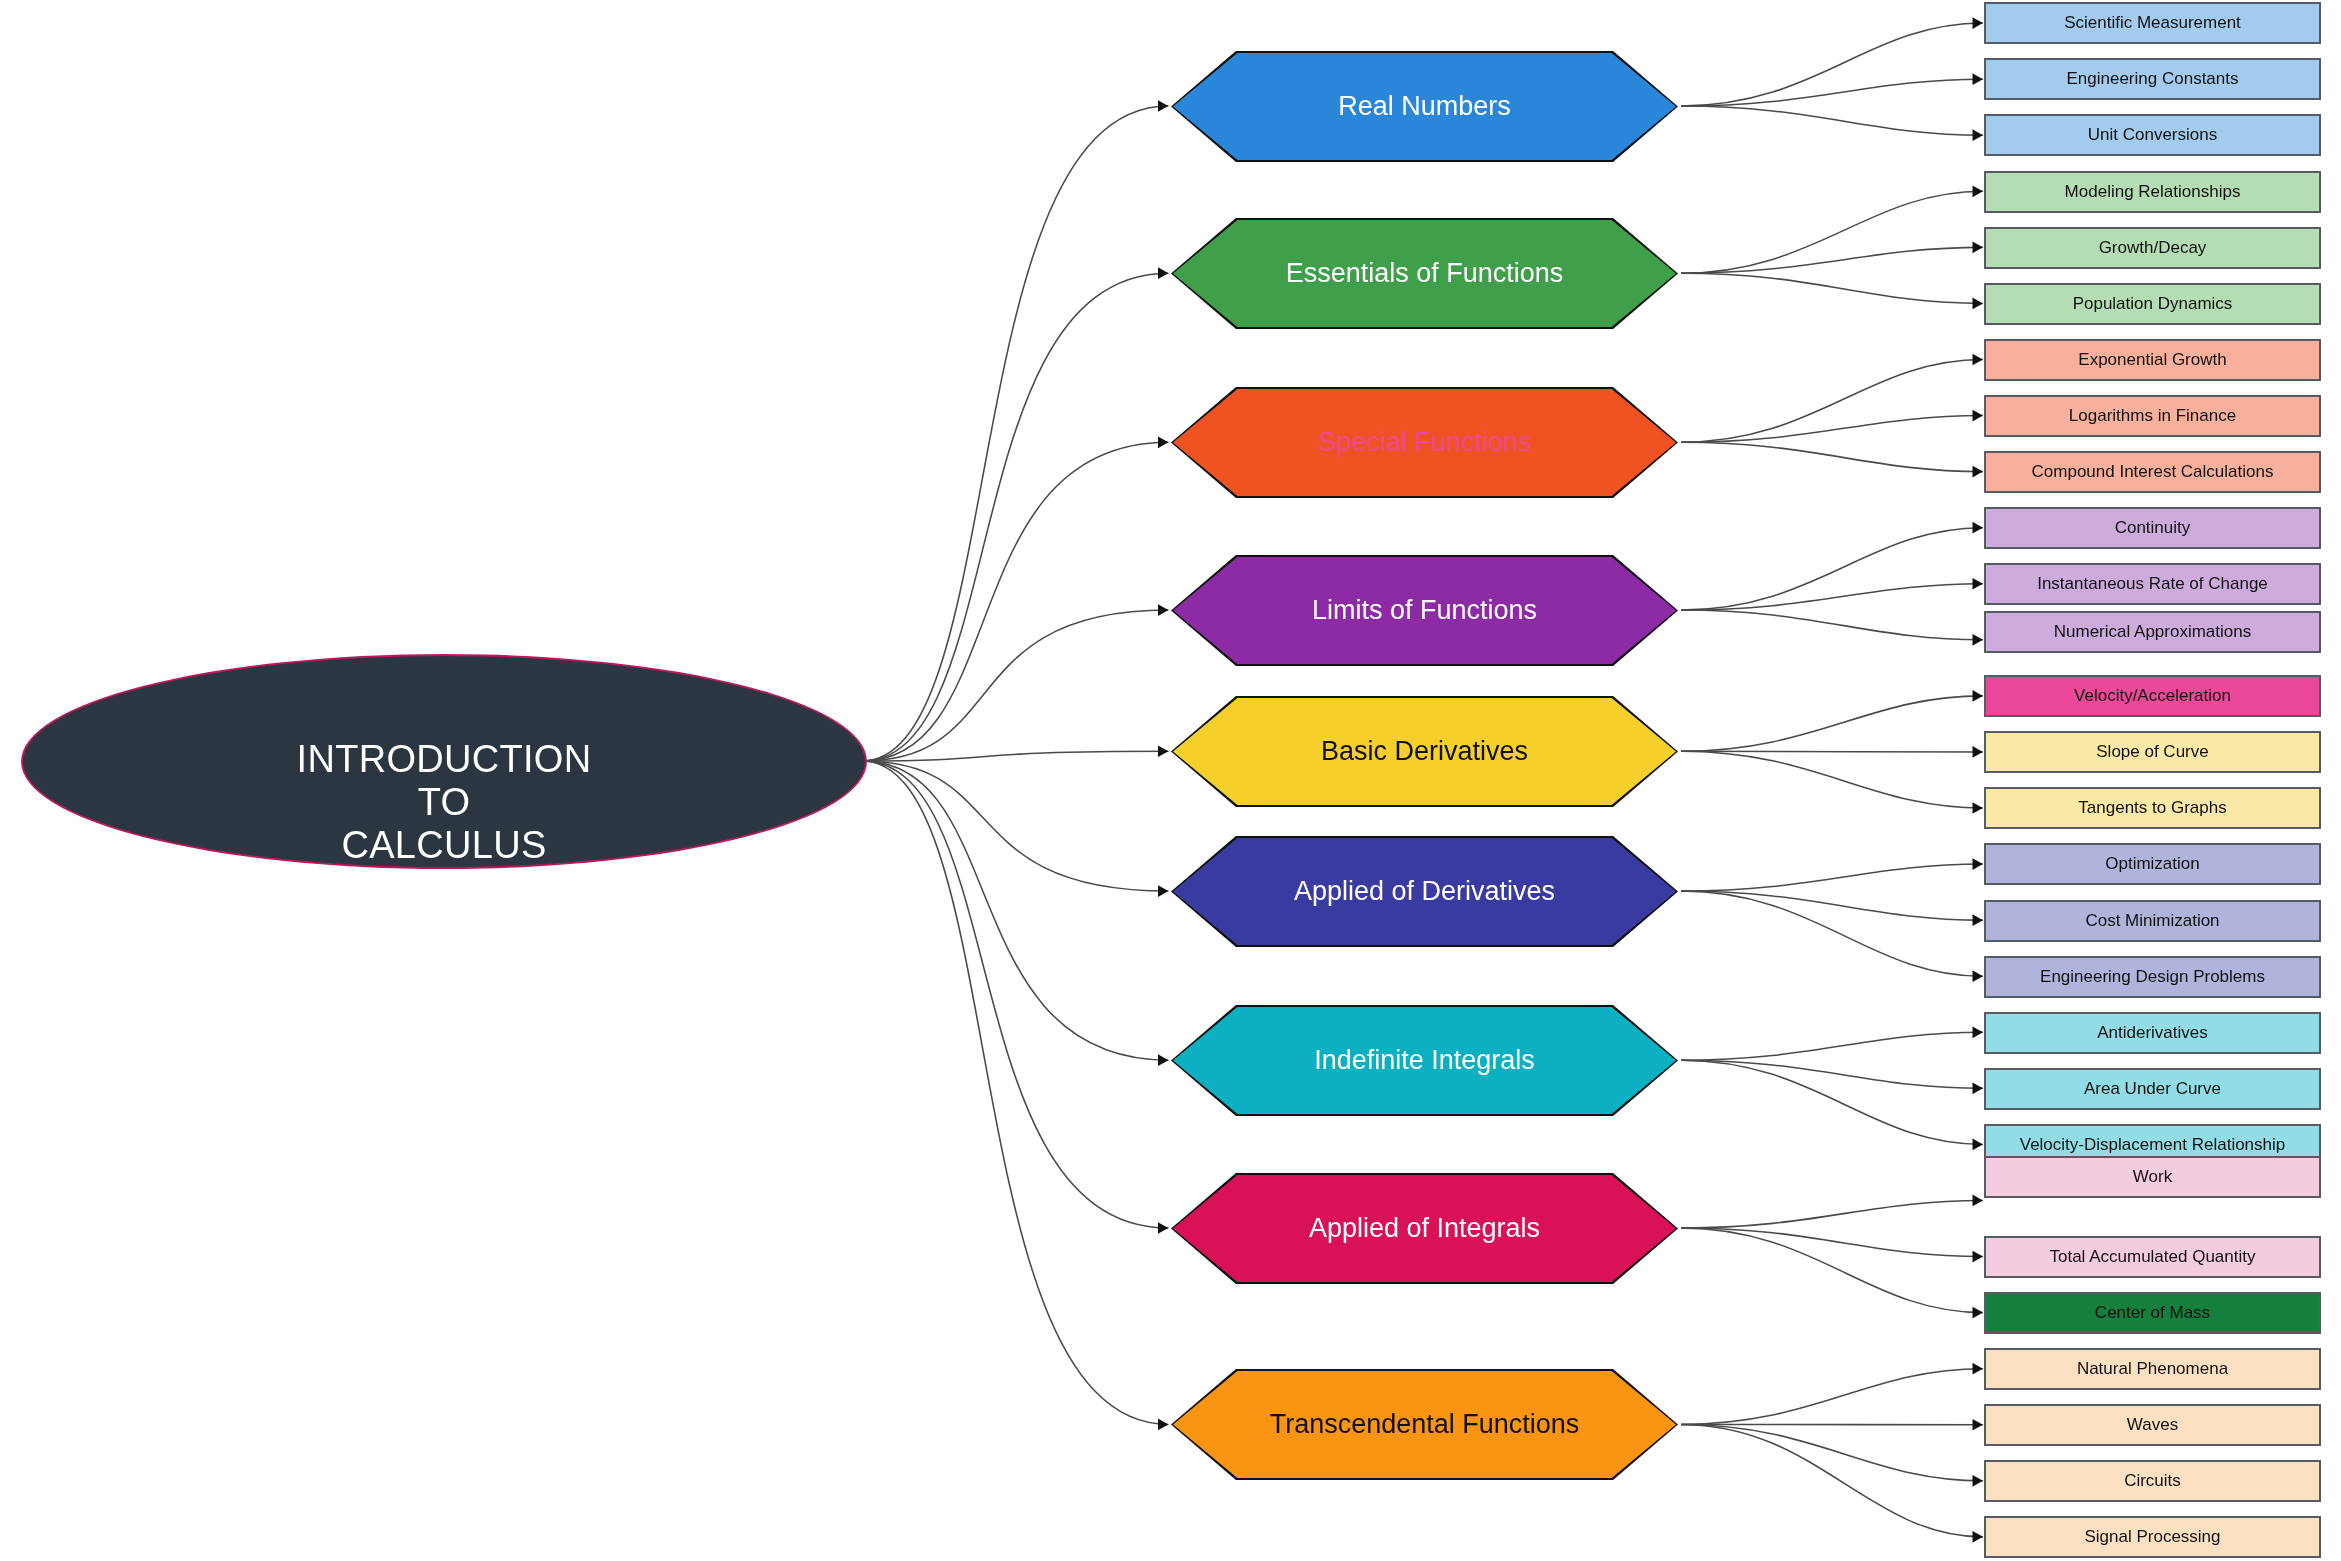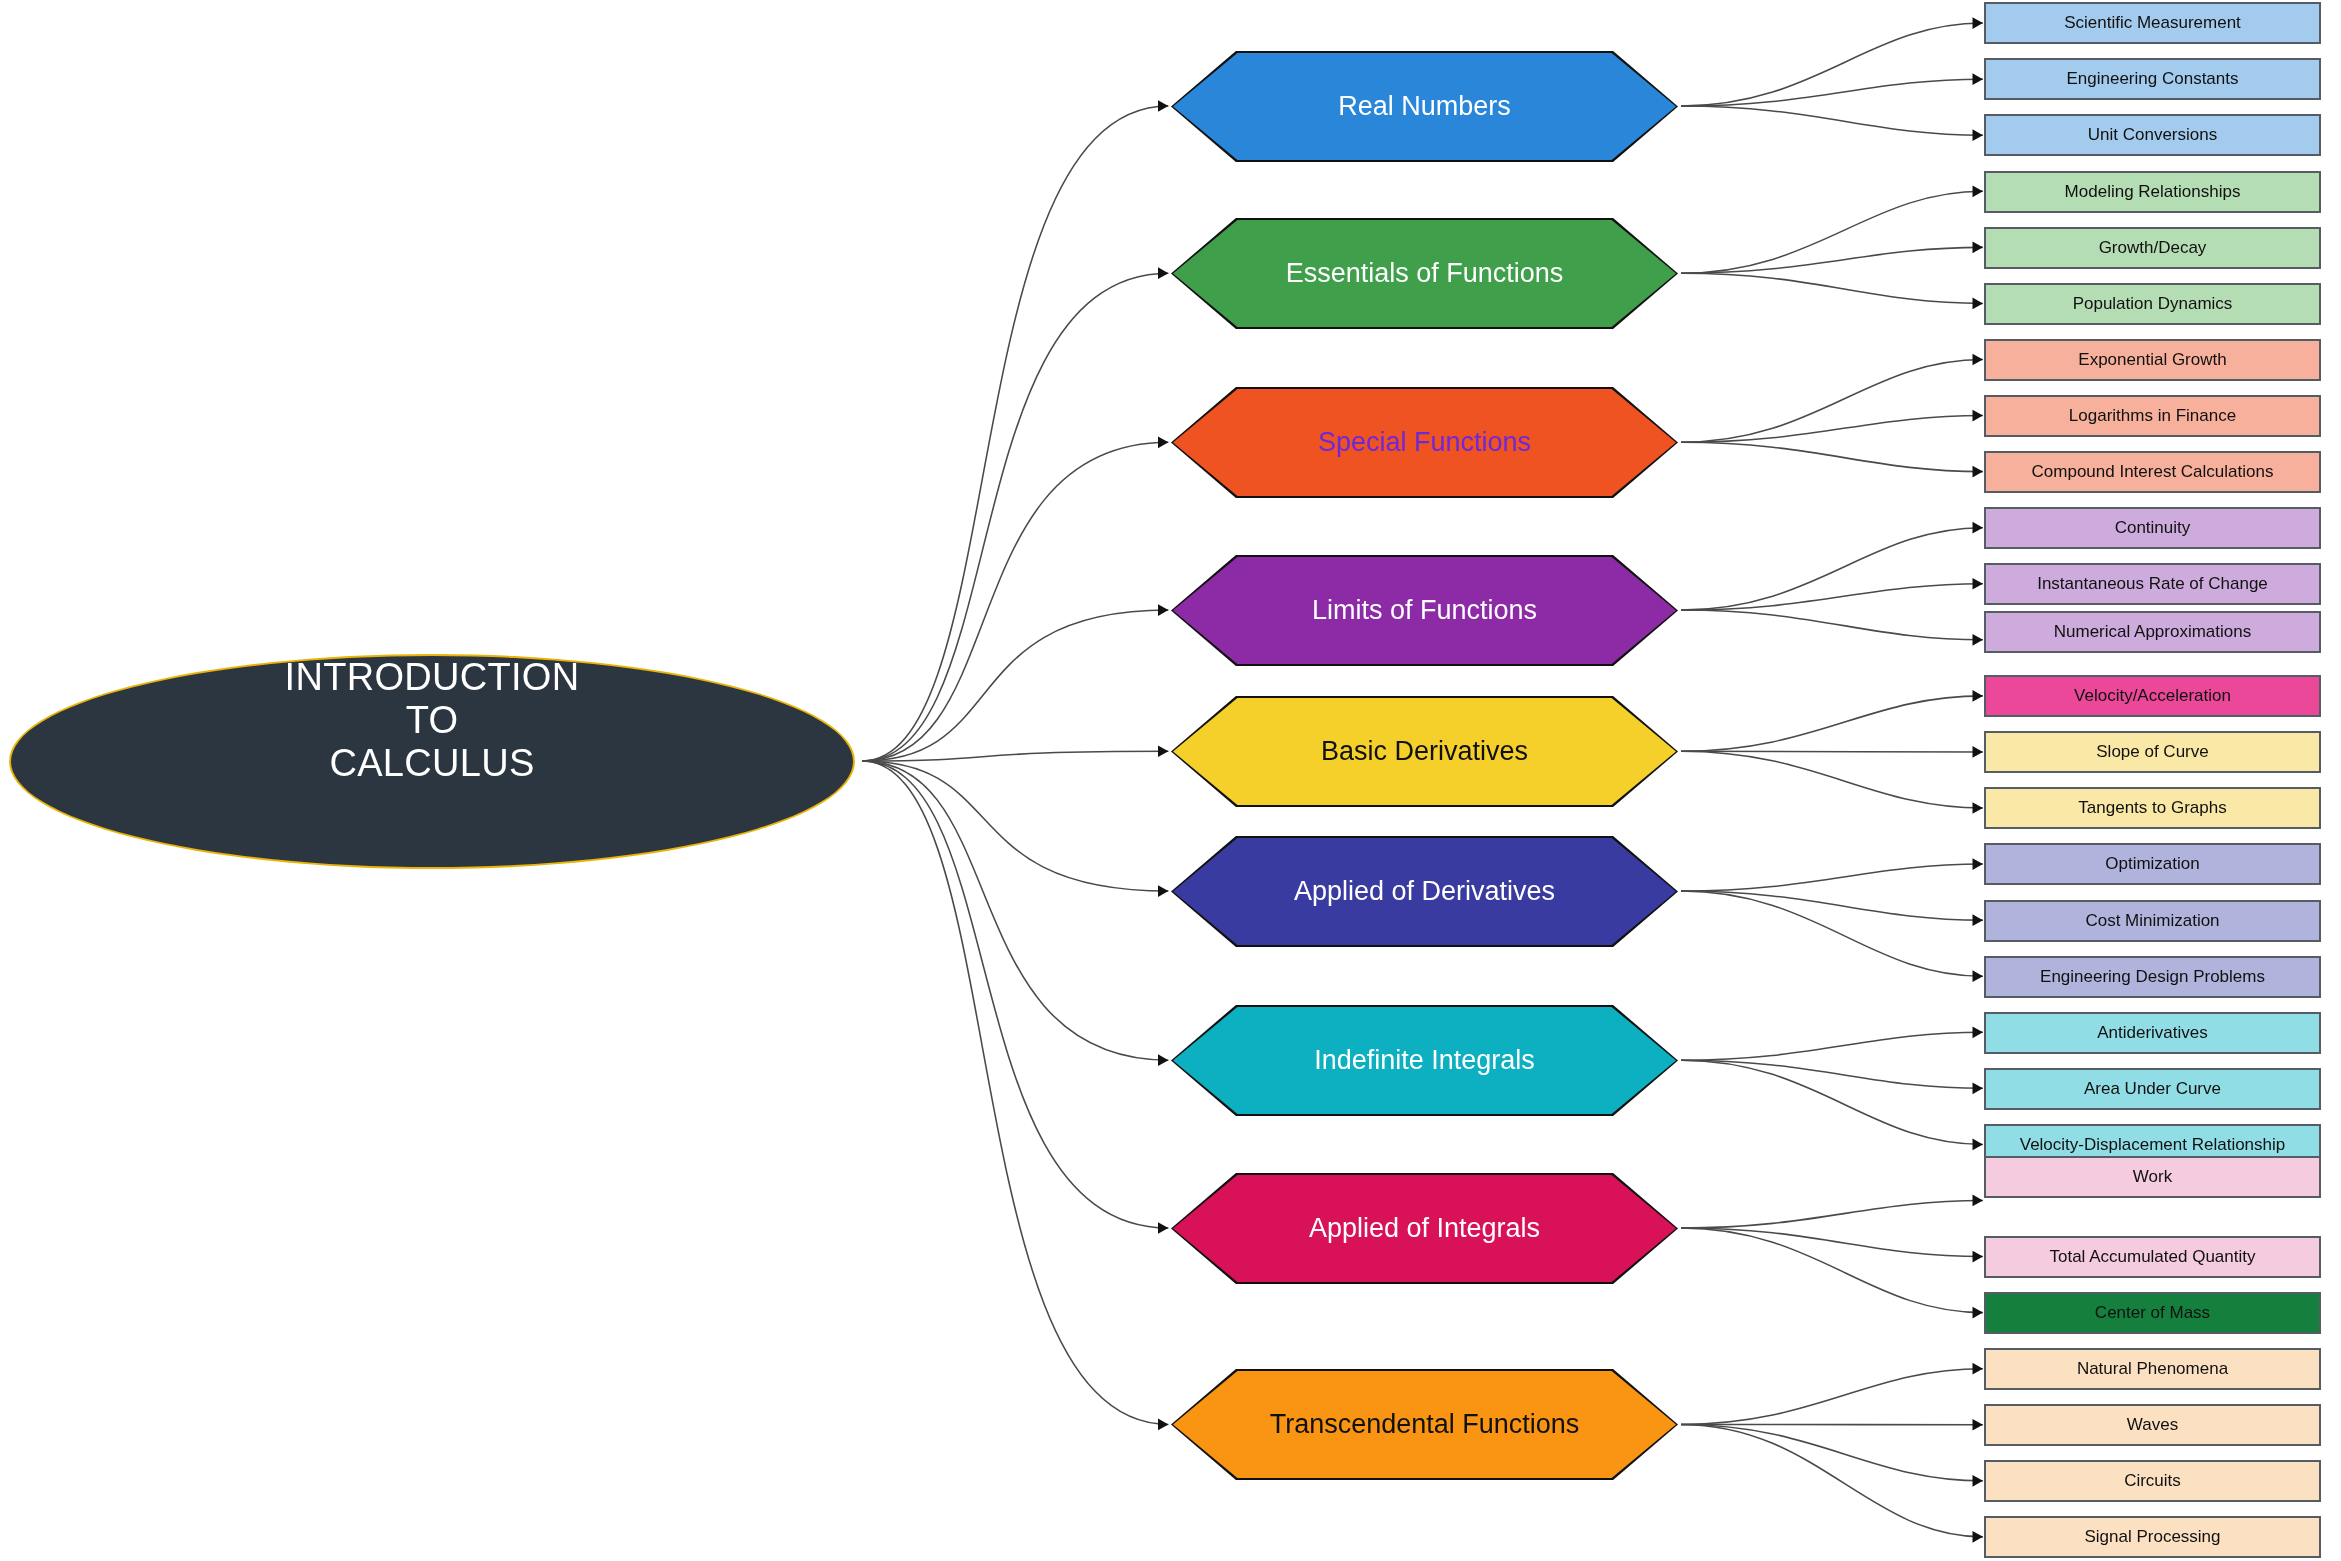--- a/index.html
+++ b/index.html
@@ -32,30 +32,30 @@
     stroke-width: 2.4;
   }
   .arrow-head {
     fill: #111111;
     stroke: none;
   }
 
   
   #root-node {
     position: absolute;
-    left: 9px;
+    left: 21px;
     top: 654px;
     width: 846px;
     height: 215px;
     border-radius: 50% / 50%;
     background: #2c3640;
-    border: 2px solid #eab308;
+    border: 2px solid #be185d;
     box-sizing: border-box;
     display: flex;
-    align-items: flex-start;
+    align-items: flex-end;
     justify-content: center;
     z-index: 5;
   }
   #root-label {
     color: #ffffff;
     font-size: 38px;
     line-height: 1.13;
     text-align: center;
     white-space: pre-line;
     letter-spacing: 0.3px;
@@ -210,21 +210,21 @@
       <div class="branch-node" style="left: 1171px; top: 218px;">
         <div class="branch-hex">
           <div class="branch-hex-inner" style="background: rgb(63, 159, 74);"></div>
         </div>
         <div class="branch-label" style="color: rgb(255, 255, 255);">Essentials of Functions</div>
       </div>
       <div class="branch-node" style="left: 1171px; top: 387px;">
         <div class="branch-hex">
           <div class="branch-hex-inner" style="background: rgb(240, 83, 34);"></div>
         </div>
-        <div class="branch-label" style="color: #6d28d9;">Special Functions</div>
+        <div class="branch-label" style="color: #ec4899;">Special Functions</div>
       </div>
       <div class="branch-node" style="left: 1171px; top: 555px;">
         <div class="branch-hex">
           <div class="branch-hex-inner" style="background: rgb(140, 43, 165);"></div>
         </div>
         <div class="branch-label" style="color: rgb(255, 255, 255);">Limits of Functions</div>
       </div>
       <div class="branch-node" style="left: 1171px; top: 696px;">
         <div class="branch-hex">
           <div class="branch-hex-inner" style="background: rgb(245, 207, 42);"></div>

